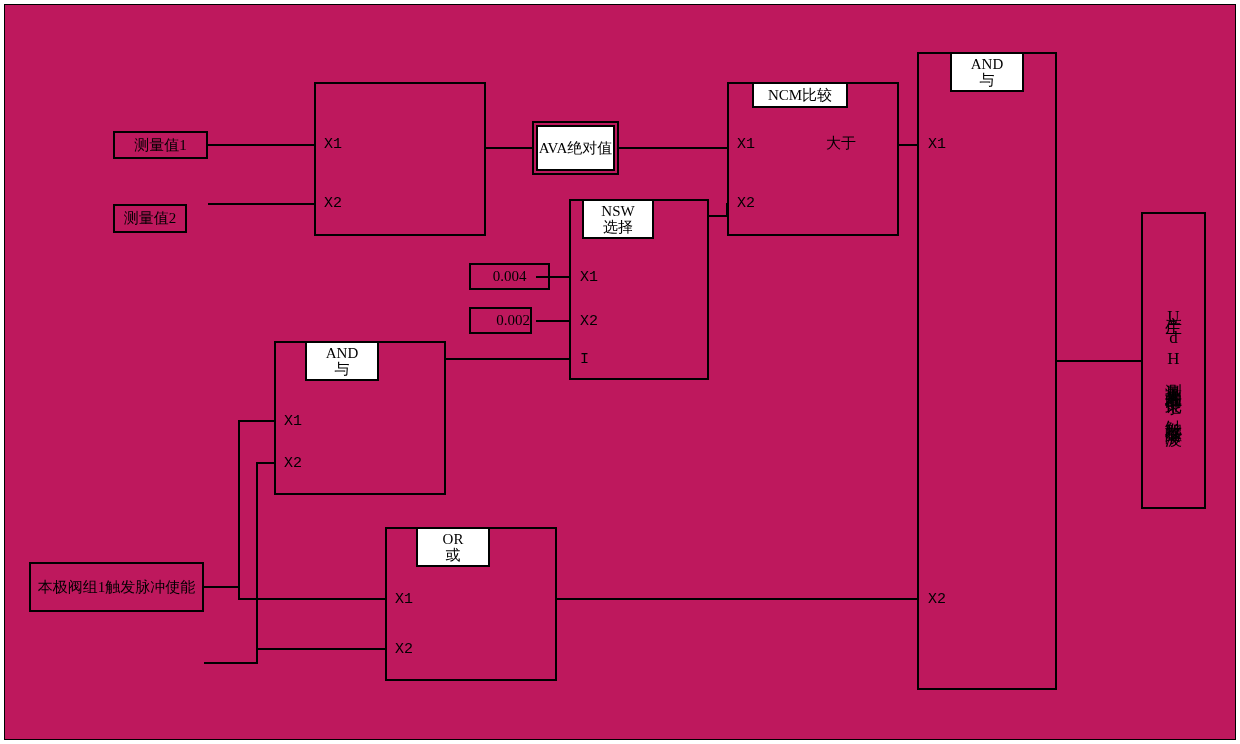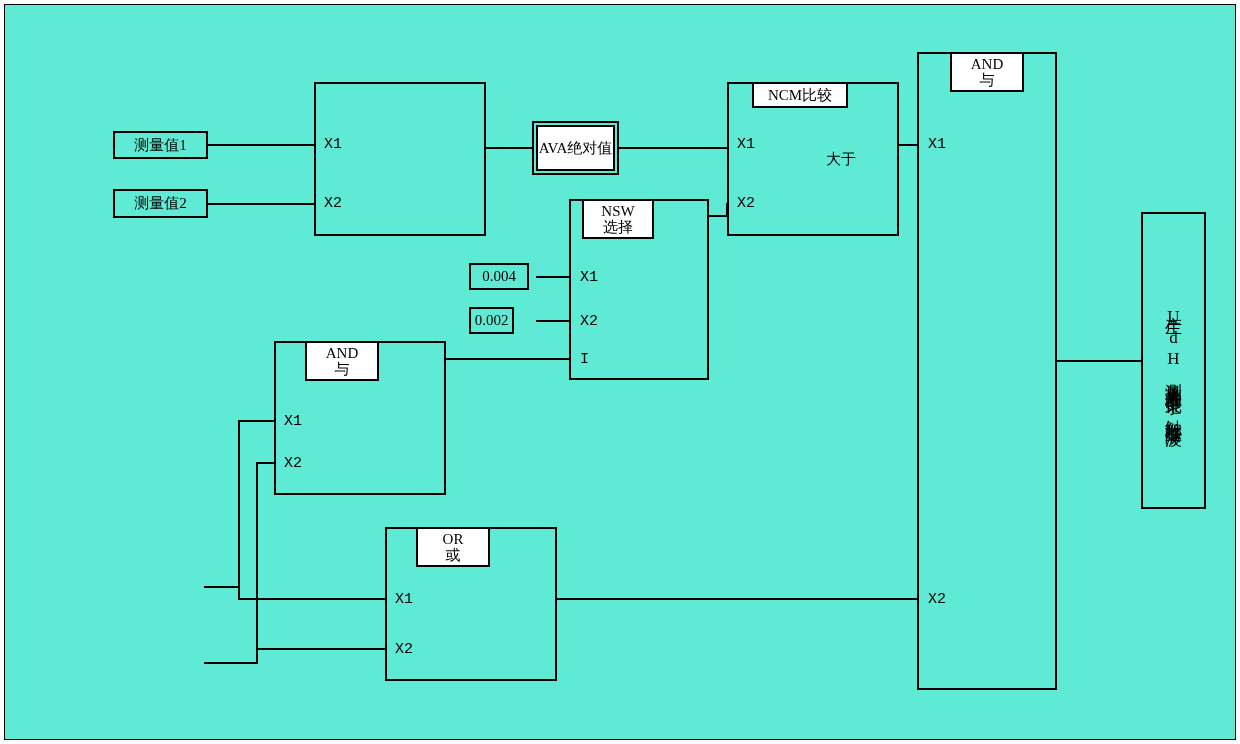--- a/index.html
+++ b/index.html
@@ -11,21 +11,21 @@
     color: #000;
   }
   .canvas {
     position: relative;
     width: 1240px;
     height: 744px;
   }
   .box {
     position: absolute;
     border: 2px solid #000;
-    background: #5eead4;
+    background: #be185d;
     box-sizing: border-box;
   }
   .label {
     position: absolute;
     text-align: center;
     line-height: 1.15;
     font-family: Liberation Mono, monospace;
   }
   .center {
     display: flex;
@@ -64,55 +64,55 @@
 <body>
 
 <div class="canvas">
 
   <div class="box" style="left:4px; top:4px; width:1232px; height:736px; border-width:1px;"></div>
 
   <div class="box center" style="left:113px; top:131px; width:95px; height:28px;">
     <span>测量值1</span>
   </div>
 
-  <div class="box center" style="left:113px; top:189px; width:95px; height:29px;">
+  <div class="box center" style="left:113px; top:204px; width:74px; height:29px;">
     <span>测量值2</span>
   </div>
 
   <div class="box" style="left:314px; top:82px; width:172px; height:154px;"></div>
   <span class="label" style="left:324px; top:136px;">X1</span>
   <span class="label" style="left:324px; top:195px;">X2</span>
 
   <div class="box" style="left:532px; top:121px; width:87px; height:54px;"></div>
   <div class="header" style="left:536px; top:125px; width:79px; height:46px;">
     <span>AVA绝对值</span>
   </div>
 
   <div class="box" style="left:727px; top:82px; width:172px; height:154px;"></div>
   <div class="header" style="left:752px; top:82px; width:96px; height:26px;">
     <span>NCM比较</span>
   </div>
   <span class="label" style="left:737px; top:136px;">X1</span>
   <span class="label" style="left:737px; top:195px;">X2</span>
-  <span class="label" style="left:826px; top:136px;margin-top:16px;">大于</span>
+  <span class="label" style="left:826px; top:136px;">大于</span>
 
   <div class="box" style="left:569px; top:199px; width:140px; height:181px;"></div>
   <div class="header" style="left:582px; top:199px; width:72px; height:40px; white-space:pre-line;align-items:center;">
     <span>NSW
 选择</span>
   </div>
   <span class="label" style="left:580px; top:269px;">X1</span>
   <span class="label" style="left:580px; top:313px;">X2</span>
   <span class="label" style="left:580px; top:351px;">I</span>
 
-  <div class="box center" style="left:469px; top:263px; width:60px; height:27px;">
+  <div class="box center" style="left:469px; top:263px; width:81px; height:27px;">
     <span>0.004</span>
   </div>
 
-  <div class="box center" style="left:469px; top:307px; width:45px; height:27px;">
+  <div class="box center" style="left:469px; top:307px; width:63px; height:27px;justify-content:flex-end;">
     <span>0.002</span>
   </div>
 
   <div class="box" style="left:274px; top:341px; width:172px; height:154px;"></div>
   <div class="header" style="left:305px; top:341px; width:74px; height:40px; white-space:pre-line;">
     <span>AND
 与</span>
   </div>
   <span class="label" style="left:284px; top:413px;">X1</span>
   <span class="label" style="left:284px; top:455px;">X2</span>
@@ -126,20 +126,23 @@
   <span class="label" style="left:395px; top:641px;">X2</span>
 
   <div class="box" style="left:917px; top:52px; width:140px; height:638px;"></div>
   <div class="header" style="left:950px; top:52px; width:74px; height:40px; white-space:pre-line;">
     <span>AND
 与</span>
   </div>
   <span class="label" style="left:928px; top:136px;">X1</span>
   <span class="label" style="left:928px; top:591px;">X2</span>
 
+  <div class="box center" style="left:29px; top:562px; width:175px; height:50px;">
+    <span>本极阀组1触发脉冲使能</span>
+  </div>
 
 
   <div class="box center" style="left:1141px; top:212px; width:65px; height:297px;">
     <span class="vertical-text" style="font-size:17px;">产生UdH测量异常的事件记录，触发故障录波</span>
   </div>
 
   <div class="hline" style="left:208px; top:144px; width:106px;"></div>
 
   <div class="hline" style="left:208px; top:203px; width:106px;"></div>
 

